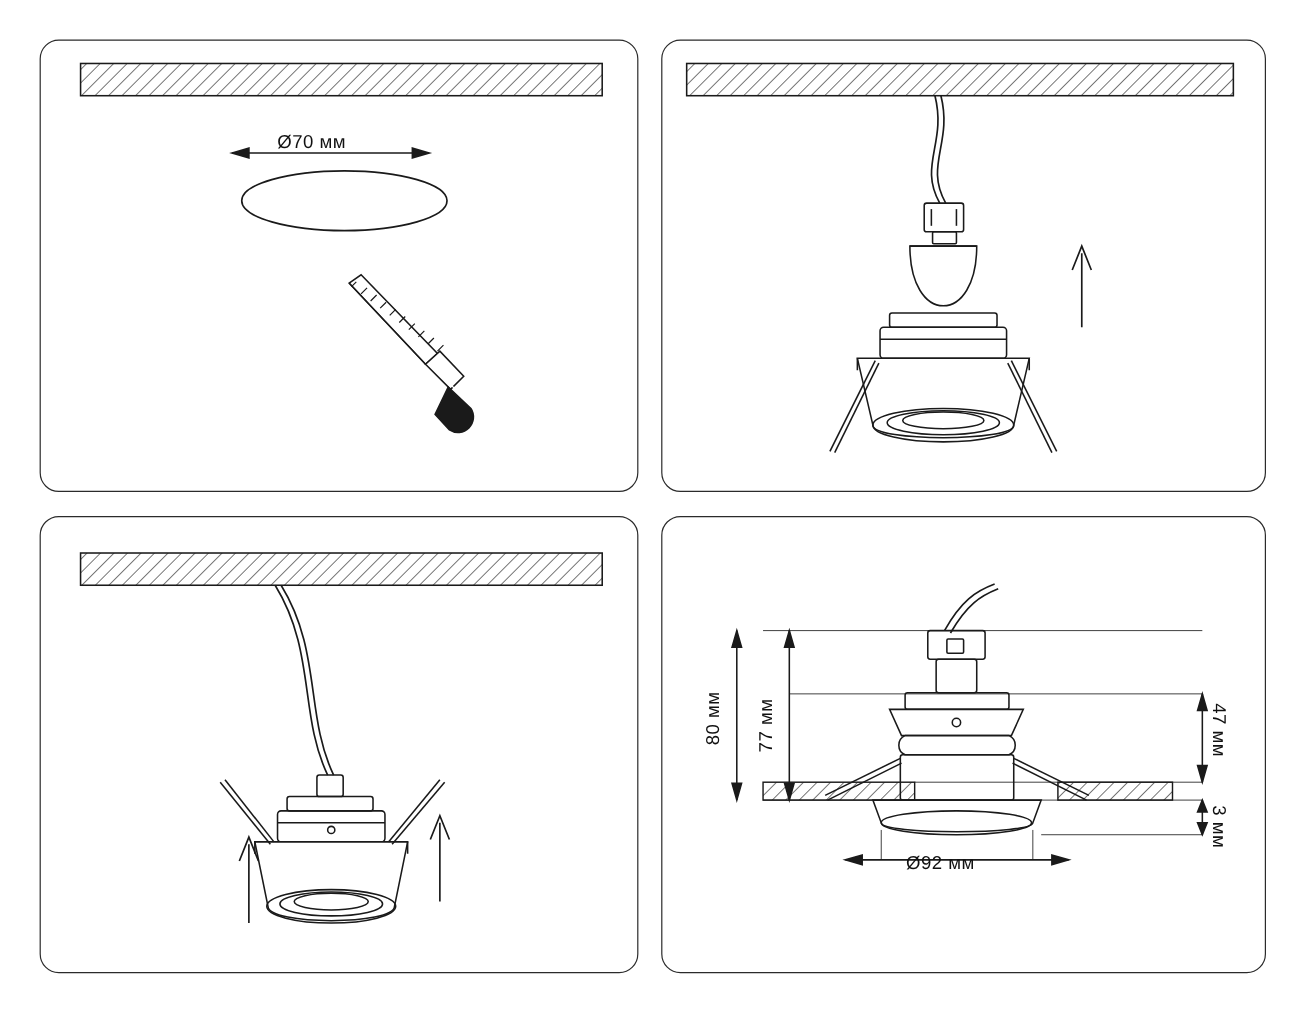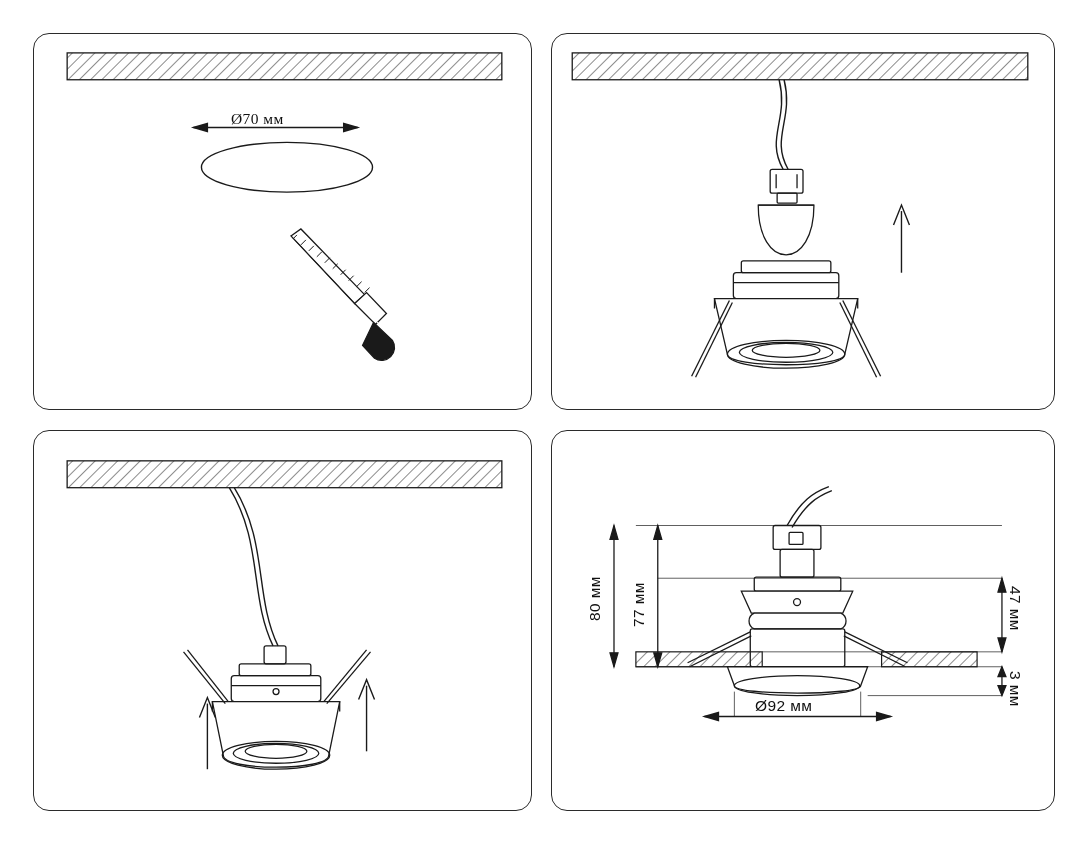--- a/index.html
+++ b/index.html
@@ -19,21 +19,21 @@
     width: 1088px;
     height: 846px;
   }
   .panel {
     position: absolute;
     border: 1.4px solid #2b2b2b;
     border-radius: 16px;
     background: #ffffff;
     box-sizing: border-box;
   }
-  #panel-1 { left: 33px;  top: 33px;  width: 499px; height: 377px; font-family: Liberation Serif, serif; }
+  #panel-1 { left: 33px;  top: 33px;  width: 499px; height: 377px; }
   #panel-2 { left: 551px; top: 33px;  width: 504px; height: 377px; }
   #panel-3 { left: 33px;  top: 430px; width: 499px; height: 381px; }
   #panel-4 { left: 551px; top: 430px; width: 504px; height: 381px; }
 
   .svg-layer {
     position: absolute;
     left: 0; top: 0;
     width: 100%;
     height: 100%;
     overflow: visible;
@@ -259,16 +259,16 @@
         <polygon points="340,287 326,283 326,291"></polygon>
         <line x1="183" y1="262" x2="183" y2="287" stroke-width="0.7"></line>
         <line x1="310" y1="262" x2="310" y2="287" stroke-width="0.7"></line>
       </g>
     </svg>
 
     <div class="dim-label vertical rot-ccw" style="left:34px; top:190px;">80 мм</div>
     <div class="dim-label vertical rot-ccw" style="left:78px; top:196px;">77 мм</div>
     <div class="dim-label vertical rot-cw" style="left:472px; top:155px;">47 мм</div>
     <div class="dim-label vertical rot-cw" style="left:472px; top:240px;">3 мм</div>
-    <div class="dim-label" style="left:203px; top:266px;">Ø92 мм</div>
+    <div class="dim-label" style="left:203px; top:280px;">Ø92 мм</div>
   </div>
 
 </div>
 
 </body></html>

